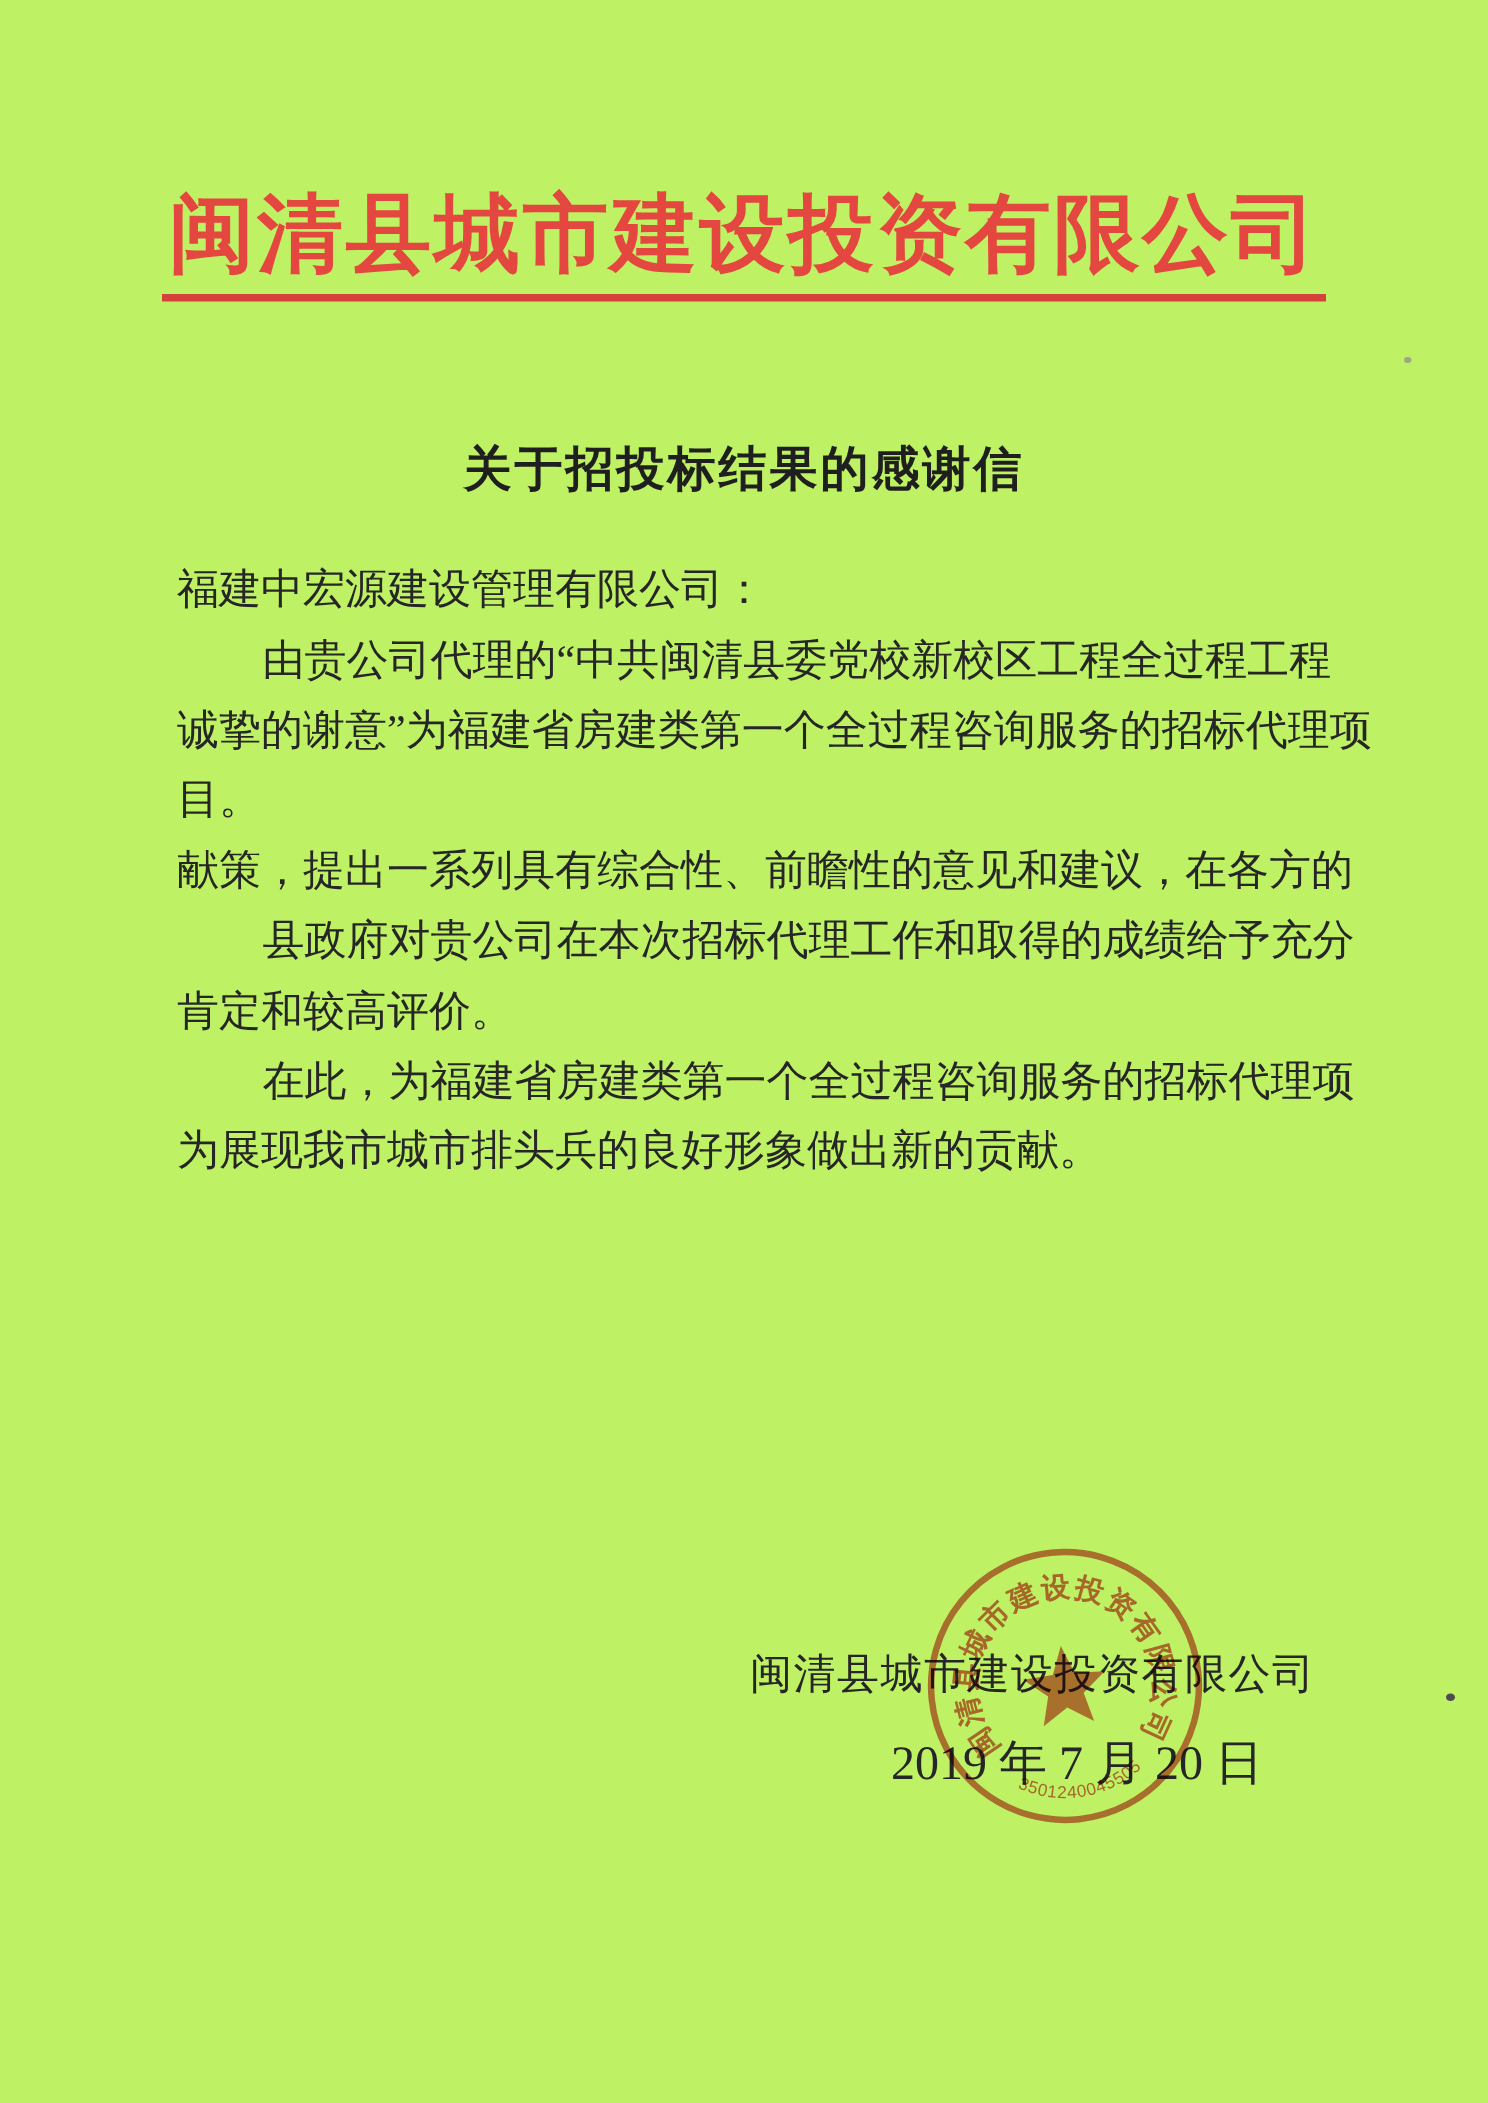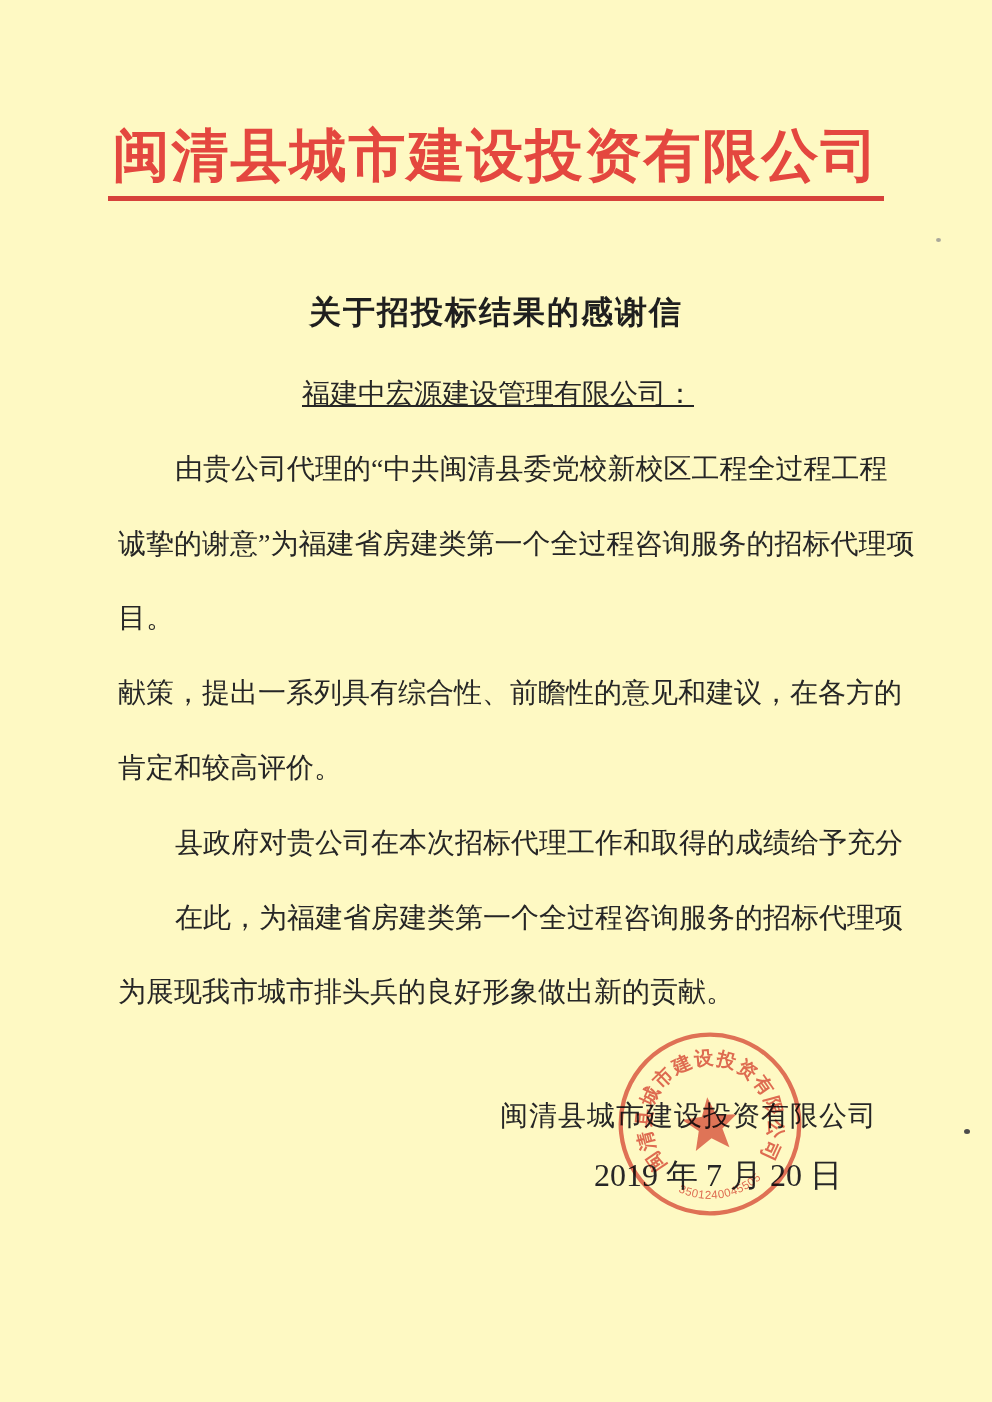--- a/index.html
+++ b/index.html
@@ -6,21 +6,21 @@
     margin: 0;
     padding: 0;
     background: #e8e8e8;
     font-family: "Liberation Serif", "DejaVu Serif", serif;
   }
   .page {
     position: relative;
     width: 992px;
     height: 1402px;
     margin: 0 auto;
-    background: #fef9c3;
+    background: #bef264;
     overflow: hidden;
   }
   .letterhead {
     position: absolute;
     top: 118px;
     left: 0;
     right: 0;
     text-align: center;
     font-size: 57px;
     font-weight: 700;
@@ -58,33 +58,31 @@
     font-size: 28px;
     color: #262626;
   }
   .letter-body .bline {
     height: 46.8px;
     line-height: 46.8px;
     text-align: justify;
     text-align-last: justify;
     text-justify: inter-character;
     white-space: nowrap;
-    margin-top: 28px;
   }
   .letter-body .bline.last {
     text-align-last: left;
   }
   .letter-body .bline.first {
     padding-left: 57px;
   }
   .letter-body .salutation {
     height: 46.8px;
     line-height: 46.8px;
-    text-align: center;
-    text-decoration: underline;
+    text-align: left;
   }
   .signature {
     position: absolute;
     top: 1097px;
     right: 115px;
     font-size: 28px;
     letter-spacing: 1px;
     color: #262626;
     white-space: nowrap;
   }
@@ -124,22 +122,22 @@
 
   <div class="doc-title">关于招投标结果的感谢信</div>
 
   <div class="letter-body" id="letter-body">
     <div class="salutation">福建中宏源建设管理有限公司：</div>
 
   <div class="bline first">由贵公司代理的“中共闽清县委党校新校区工程全过程工程</div>
       <div class="bline">诚挚的谢意”为福建省房建类第一个全过程咨询服务的招标代理项</div>
       <div class="bline last">目。</div>
       <div class="bline">献策，提出一系列具有综合性、前瞻性的意见和建议，在各方的</div>
+      <div class="bline first">县政府对贵公司在本次招标代理工作和取得的成绩给予充分</div>
       <div class="bline last">肯定和较高评价。</div>
-      <div class="bline first">县政府对贵公司在本次招标代理工作和取得的成绩给予充分</div>
       <div class="bline first">在此，为福建省房建类第一个全过程咨询服务的招标代理项</div>
       <div class="bline last">为展现我市城市排头兵的良好形象做出新的贡献。</div>
     </div>
 
   <div class="signature">闽清县城市建设投资有限公司</div>
 
   <div class="sign-date">2019 年 7 月 20 日</div>
 
   <svg class="seal" viewBox="0 0 200 200" aria-hidden="true">
     <defs>

